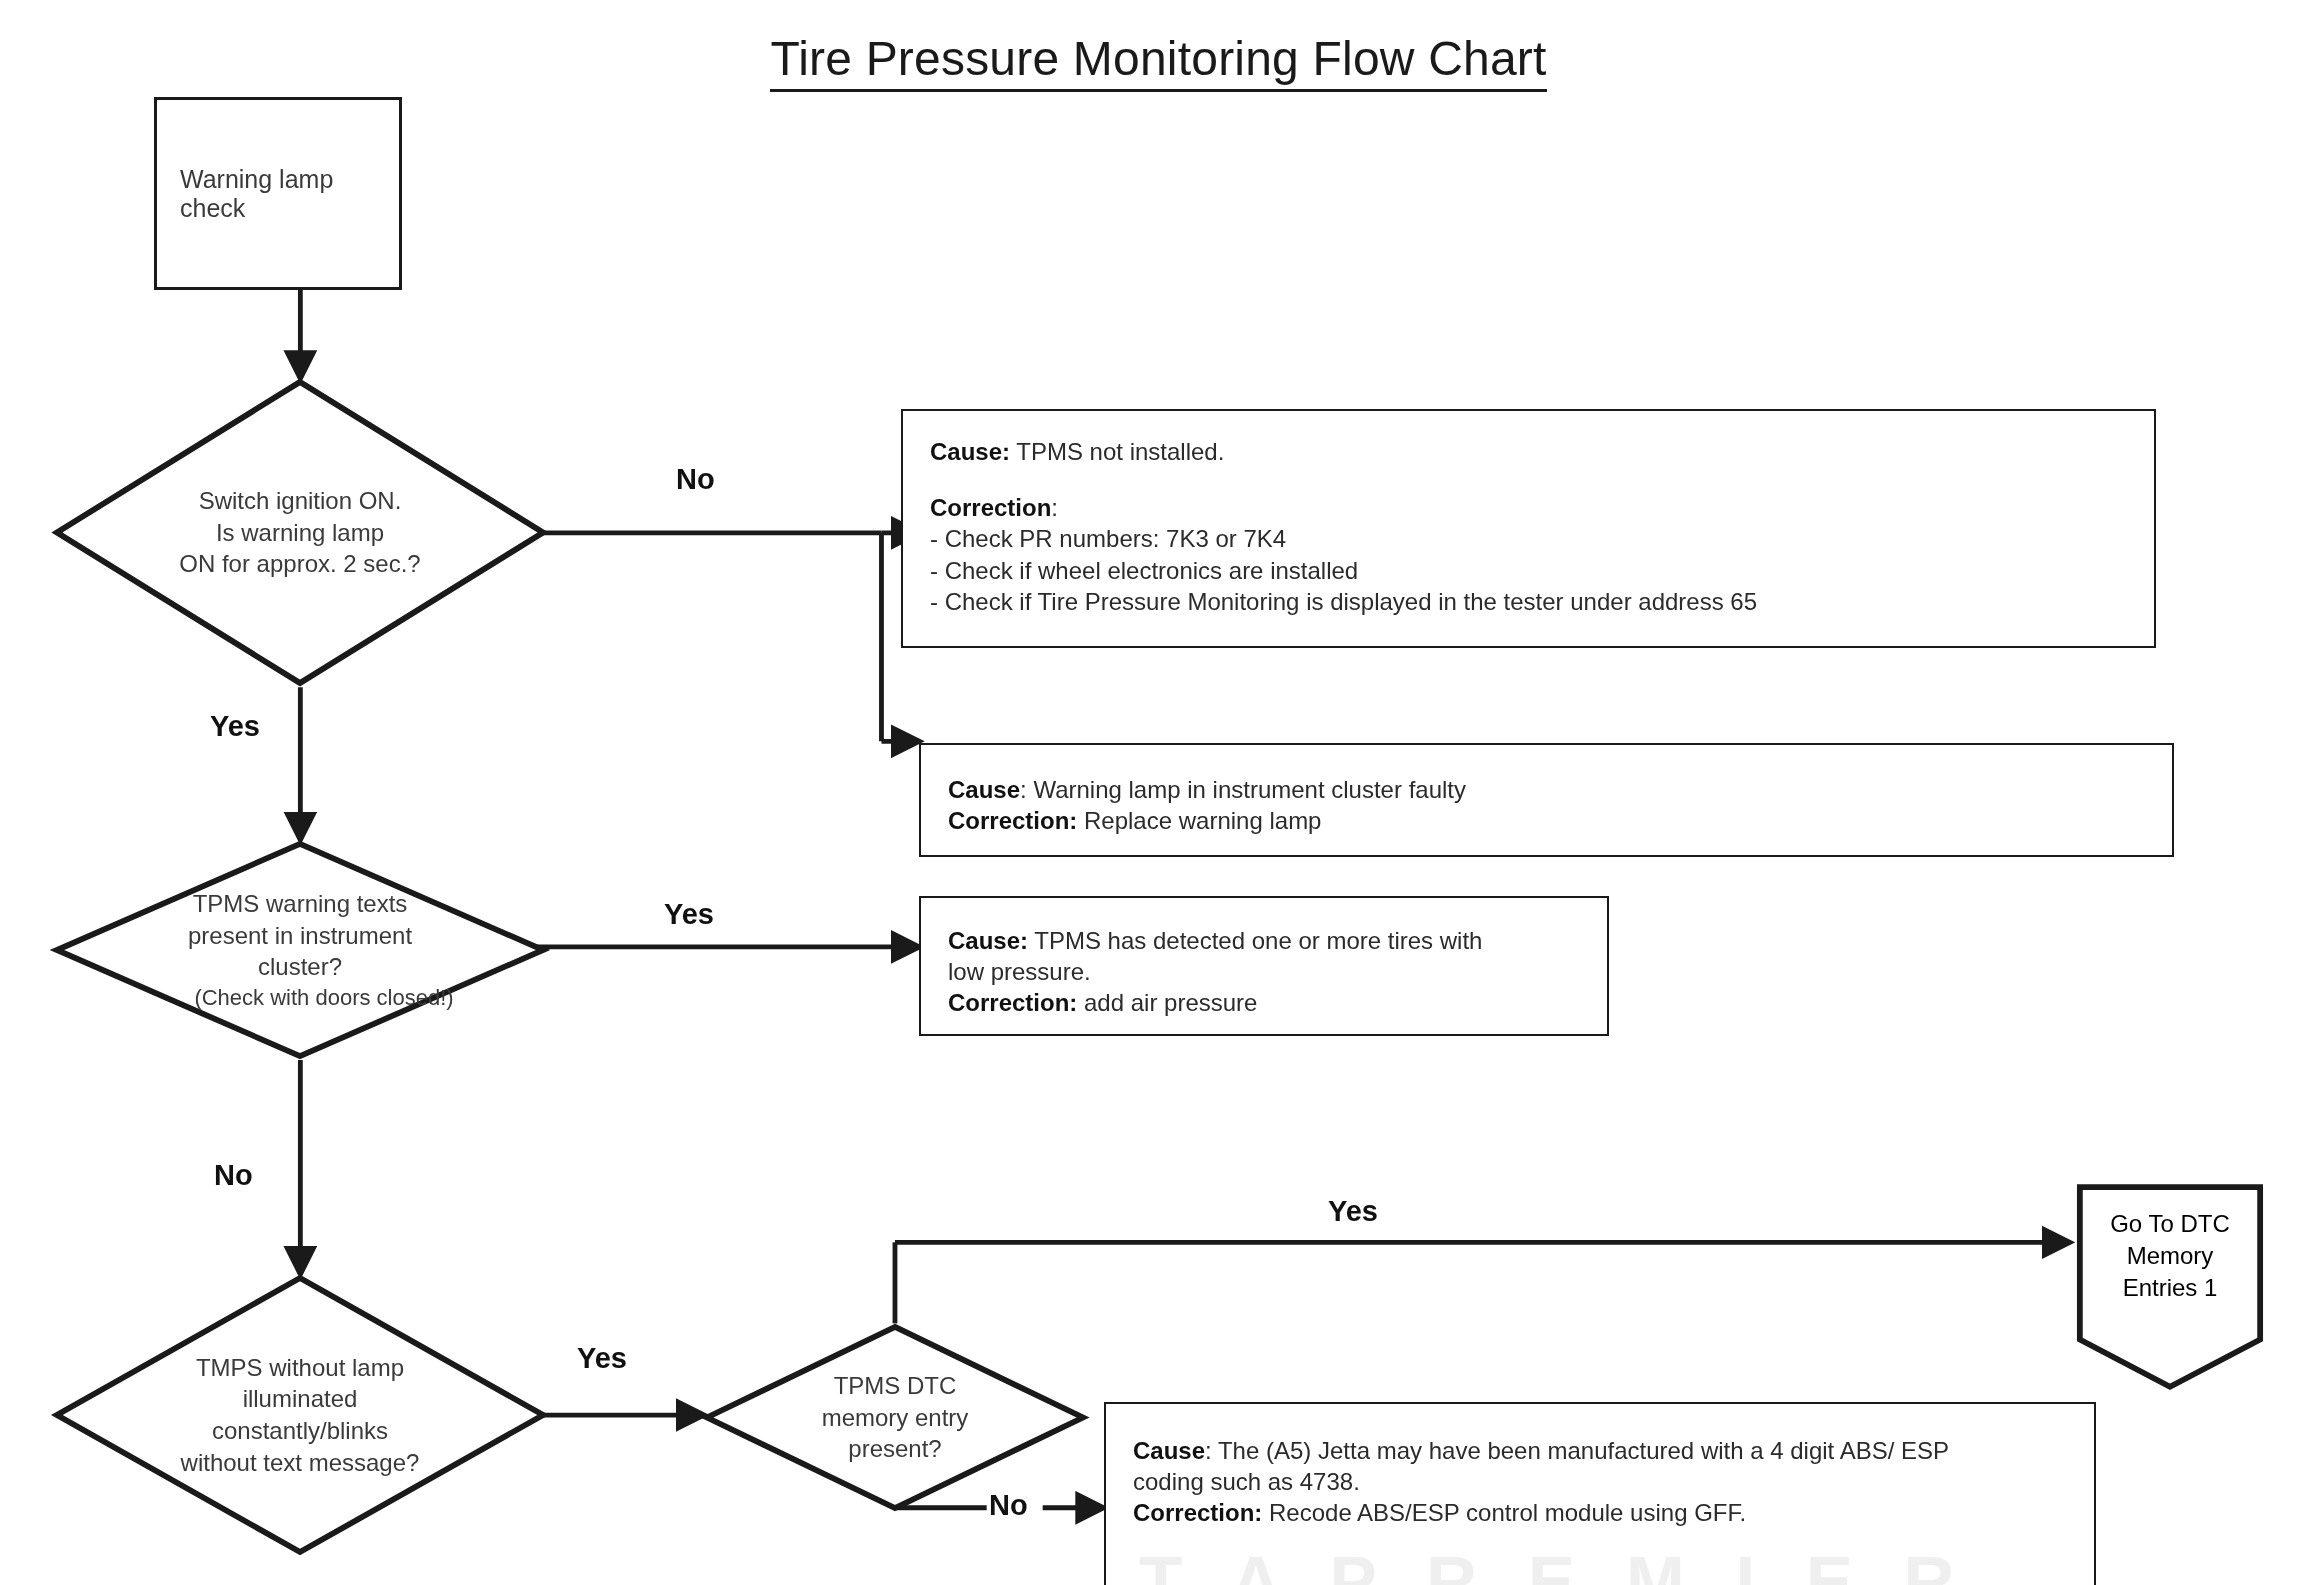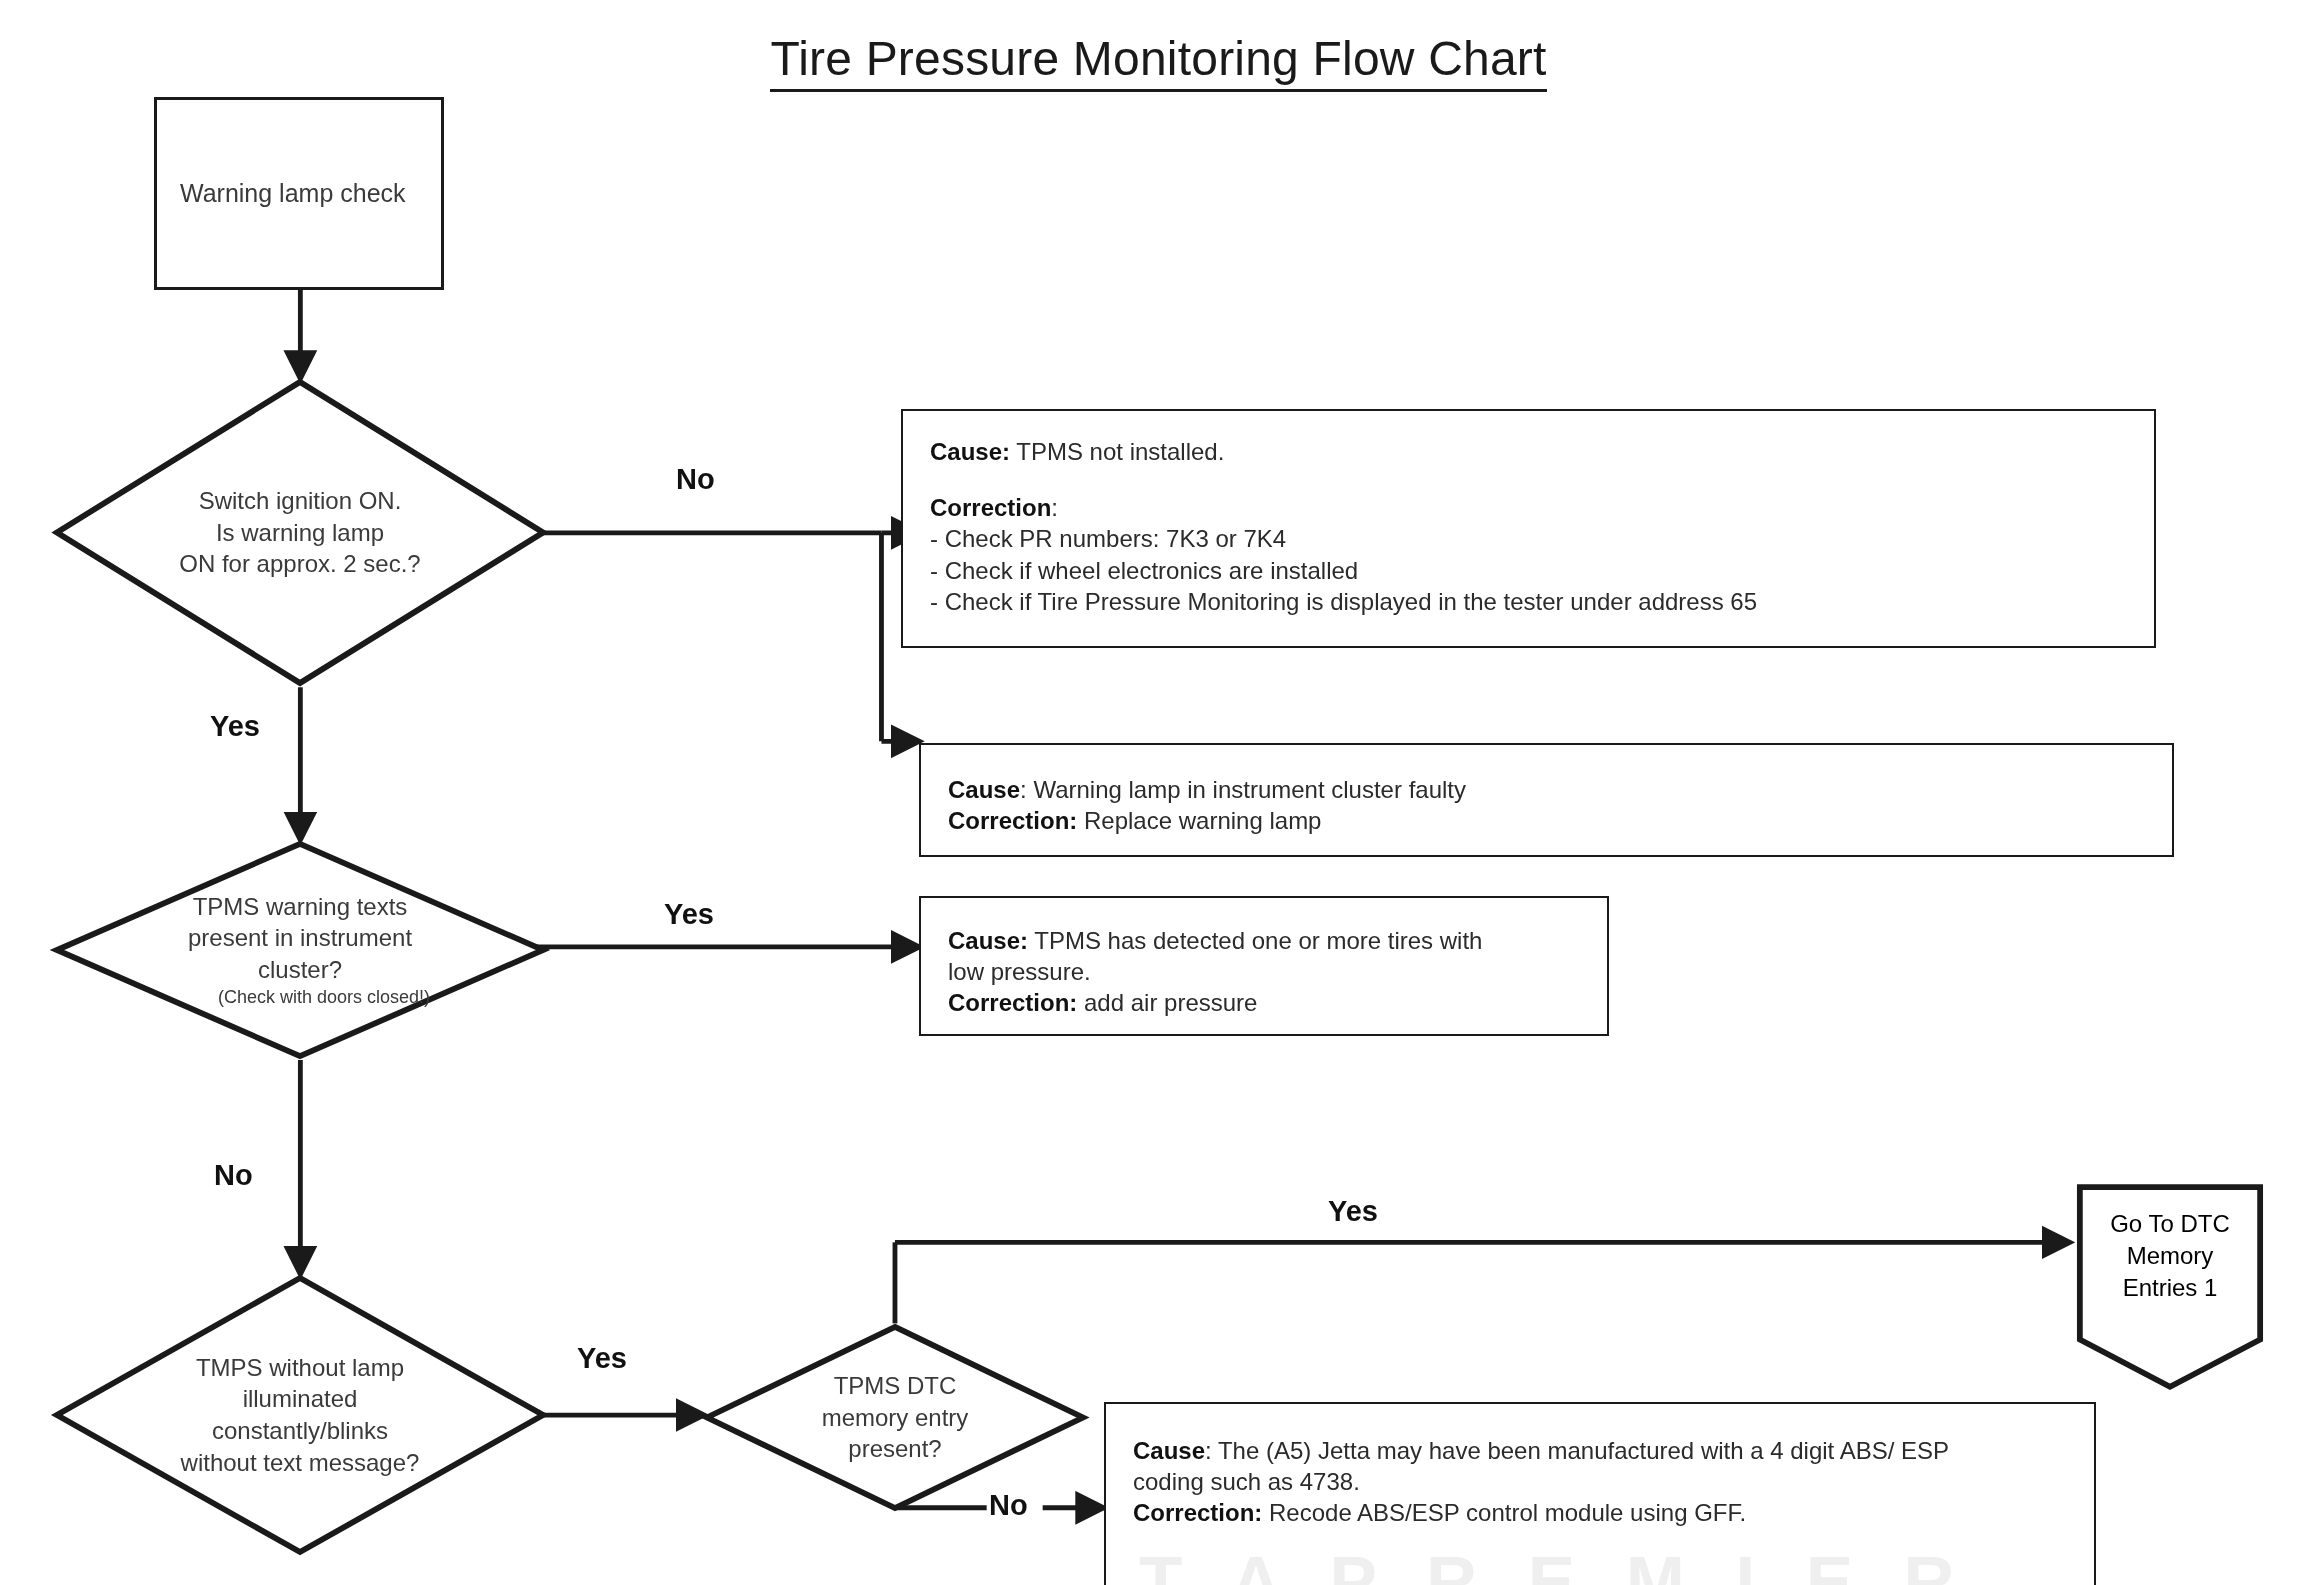--- a/index.html
+++ b/index.html
@@ -93,21 +93,21 @@
     flex-direction: column;
     align-items: center;
     justify-content: center;
     text-align: center;
     font-size: 24px;
     line-height: 1.32;
     color: #3a3a3a;
     pointer-events: none;
   }
   .diamond-label .small {
-    font-size: 18px;
+    font-size: 22px;
     margin-left: 48px;
   }
 
   
   .pent-wrap { position: absolute; }
   .pent-wrap svg { position:absolute; left:0; top:0; overflow: visible; }
   .pent-label {
     position: absolute;
     left: 0; top: 0;
     width: 100%;
@@ -175,21 +175,21 @@
       <line x1="556" y1="1466" x2="729" y2="1466" marker-end="url(#arrow)"></line>
 
       <line x1="927" y1="1371" x2="927" y2="1287"></line>
       <line x1="927" y1="1287" x2="2144" y2="1287" marker-end="url(#arrow)"></line>
 
       <line x1="927" y1="1562" x2="1022" y2="1562"></line>
       <line x1="1080" y1="1562" x2="1143" y2="1562" marker-end="url(#arrow)"></line>
     </g>
   </svg>
 
-  <div class="node proc-box" style="left:154px; top:97px; width:290px; height:193px;">
+  <div class="node proc-box" style="left:154px; top:97px; width:248px; height:193px;">
     <span>Warning lamp check</span>
   </div>
 
   <div class="diamond-wrap" style="left:53px; top:378px; width:494px; height:309px;">
     <svg width="494" height="309" viewBox="0 0 512 320" xmlns="http://www.w3.org/2000/svg">
       <polygon points="256,4 508,160 256,316 4,160" fill="#ffffff" stroke="#1a1a1a" stroke-width="6"></polygon>
     </svg>
     <div class="diamond-label">
       <div>Switch ignition ON.</div>
       <div>Is warning lamp</div>

